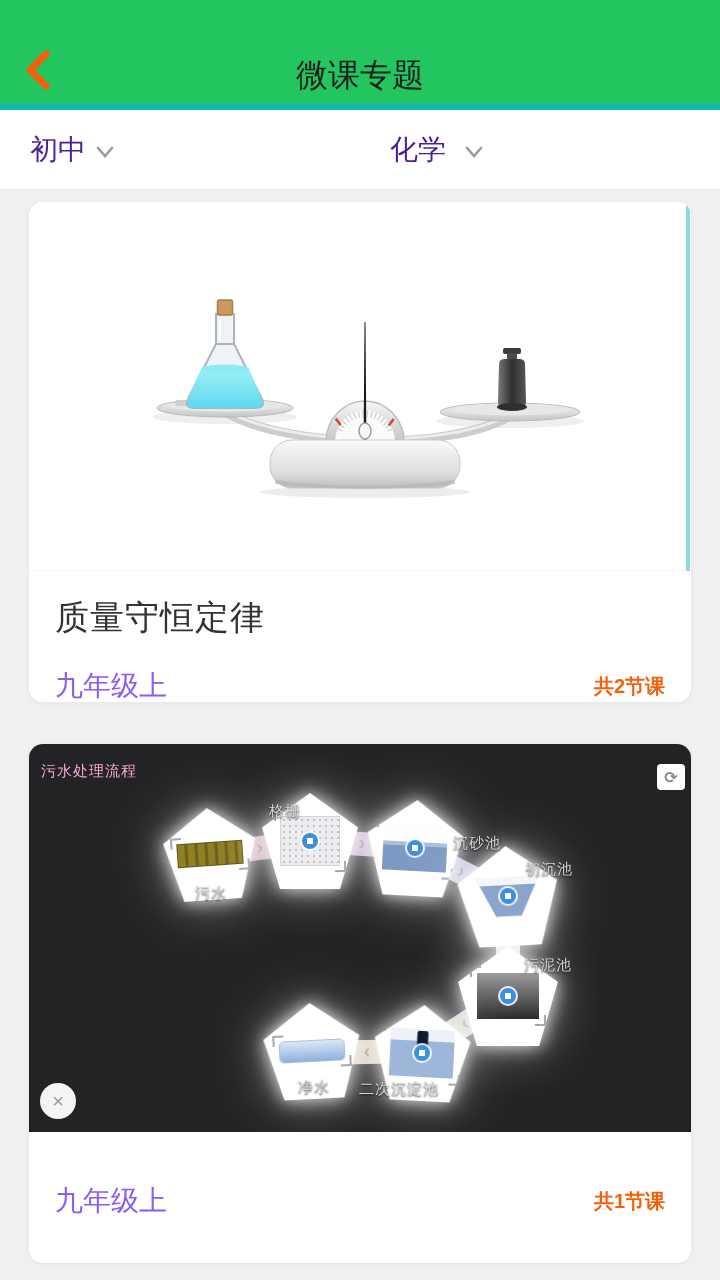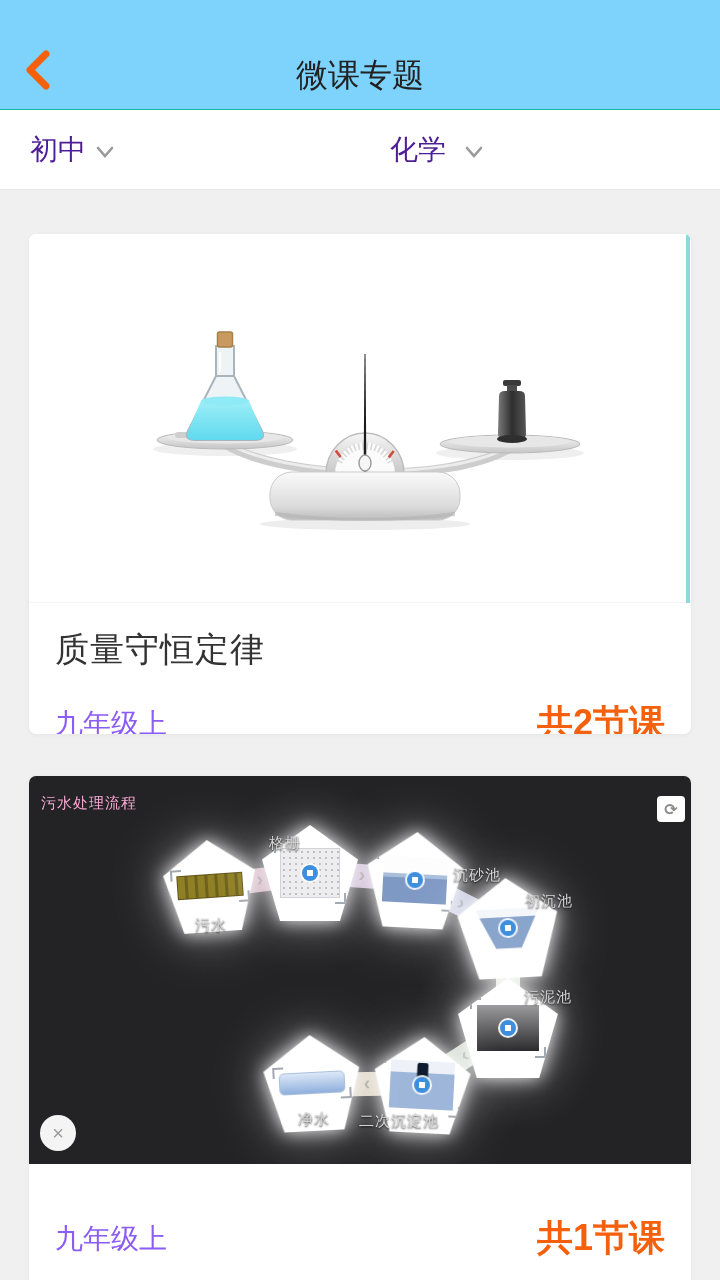--- a/index.html
+++ b/index.html
@@ -4,22 +4,22 @@
 <style>
   * { margin:0; padding:0; box-sizing:border-box; }
   html,body { width:720px; height:1280px; }
   body {
     font-family:"Liberation Sans","DejaVu Sans",sans-serif;
     background:#f0f0f1; position:relative; overflow:hidden;
   }
 
   
   .header {
-    background:#7dd3fc; height:110px; position:relative;
-    border-bottom:1px solid #14b8a6;
+    background:#22c55e; height:110px; position:relative;
+    border-bottom:7px solid #14b8a6;
   }
   .back-btn { position:absolute; left:24px; top:50px; width:30px; height:40px; cursor:pointer; }
   .header-title {
     position:absolute; left:0; right:0; top:54px; text-align:center;
     font-size:32px; color:#222;
   }
 
   
   .filter-bar {
     background:#fff; height:80px; position:relative;
@@ -27,31 +27,31 @@
   }
   .filter-item { position:absolute; top:0; height:80px; display:flex; align-items:center; gap:10px; cursor:pointer; }
   .filter-grade { left:30px; }
   .filter-subject { left:390px;gap:19px; }
   .filter-label { font-size:28px; color:#4c1d95; }
   .chevron-down { width:18px; height:12px; margin-top:4px; }
 
   
   .main { padding:12px 29px 0 29px; }
   .card {
-    width:662px; background:#fff; border-radius:7px; overflow:hidden;
-    box-shadow:0 1px 5px rgba(0,0,0,0.05); position:relative;margin-top:32px;
+    width:662px; background:#fff; border-radius:14px; overflow:hidden;
+    box-shadow:0 1px 5px rgba(0,0,0,0.05); position:relative;
   }
   .card1 { margin-bottom:42px; }
   .card-media1 { height:369px; background:#fff; position:relative; border-bottom:1px solid #f6f6f6; }
   .teal-indicator { position:absolute; right:1px; top:0; width:4px; height:369px; background:#8fd8dc; }
   .card-body { padding:24px 26px 0 26px; height:131px; }
   .card-title { font-size:34px; color:#333; letter-spacing:1px; }
   .card-meta { display:flex; justify-content:space-between; align-items:center; margin-top:26px; }
   .card-grade { font-size:28px; color:#8b5cf6; }
-  .lesson-count { font-size:36px; color:#f4600c; font-weight:bold; }
+  .lesson-count { font-size:20px; color:#f4600c; font-weight:bold; }
 
   
   .card-media2 { height:388px; background:#232225; position:relative; overflow:hidden; }
   .media-caption { position:absolute; left:12px; top:18px; font-size:15px; color:#f9a8d4; letter-spacing:1px; }
   .rotate-btn {
     position:absolute; right:6px; top:20px; width:28px; height:26px;
     background:#fdfdfd; border-radius:4px; color:#8a8a8a; font-size:16px; font-weight:bold;
     display:flex; align-items:center; justify-content:center; cursor:pointer;
   }
   .rotate-btn::after { content:"⟳"; }

